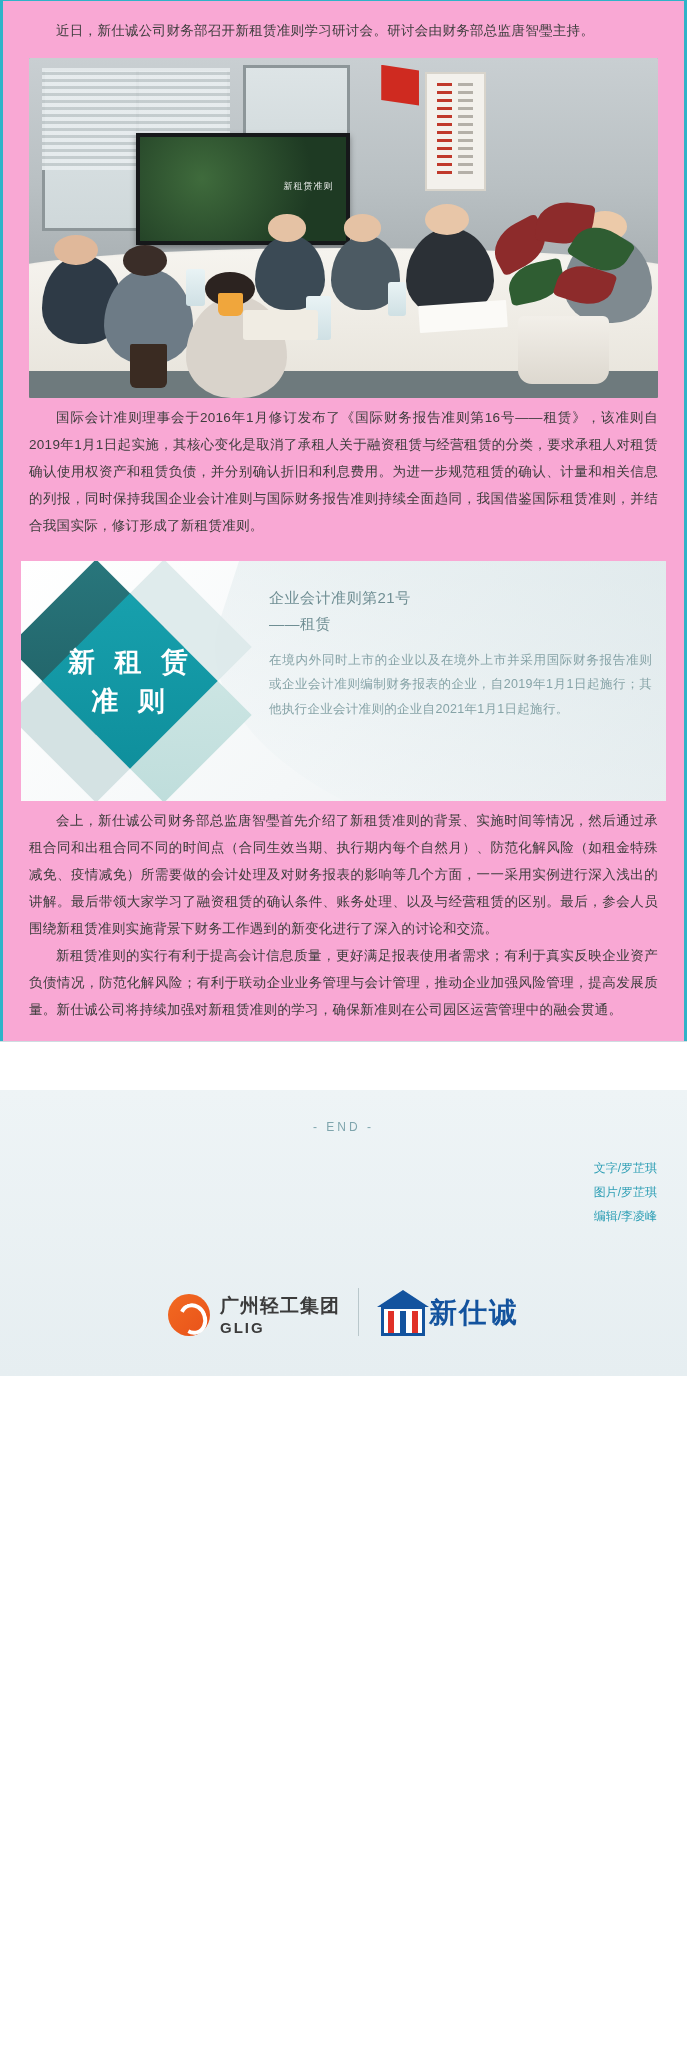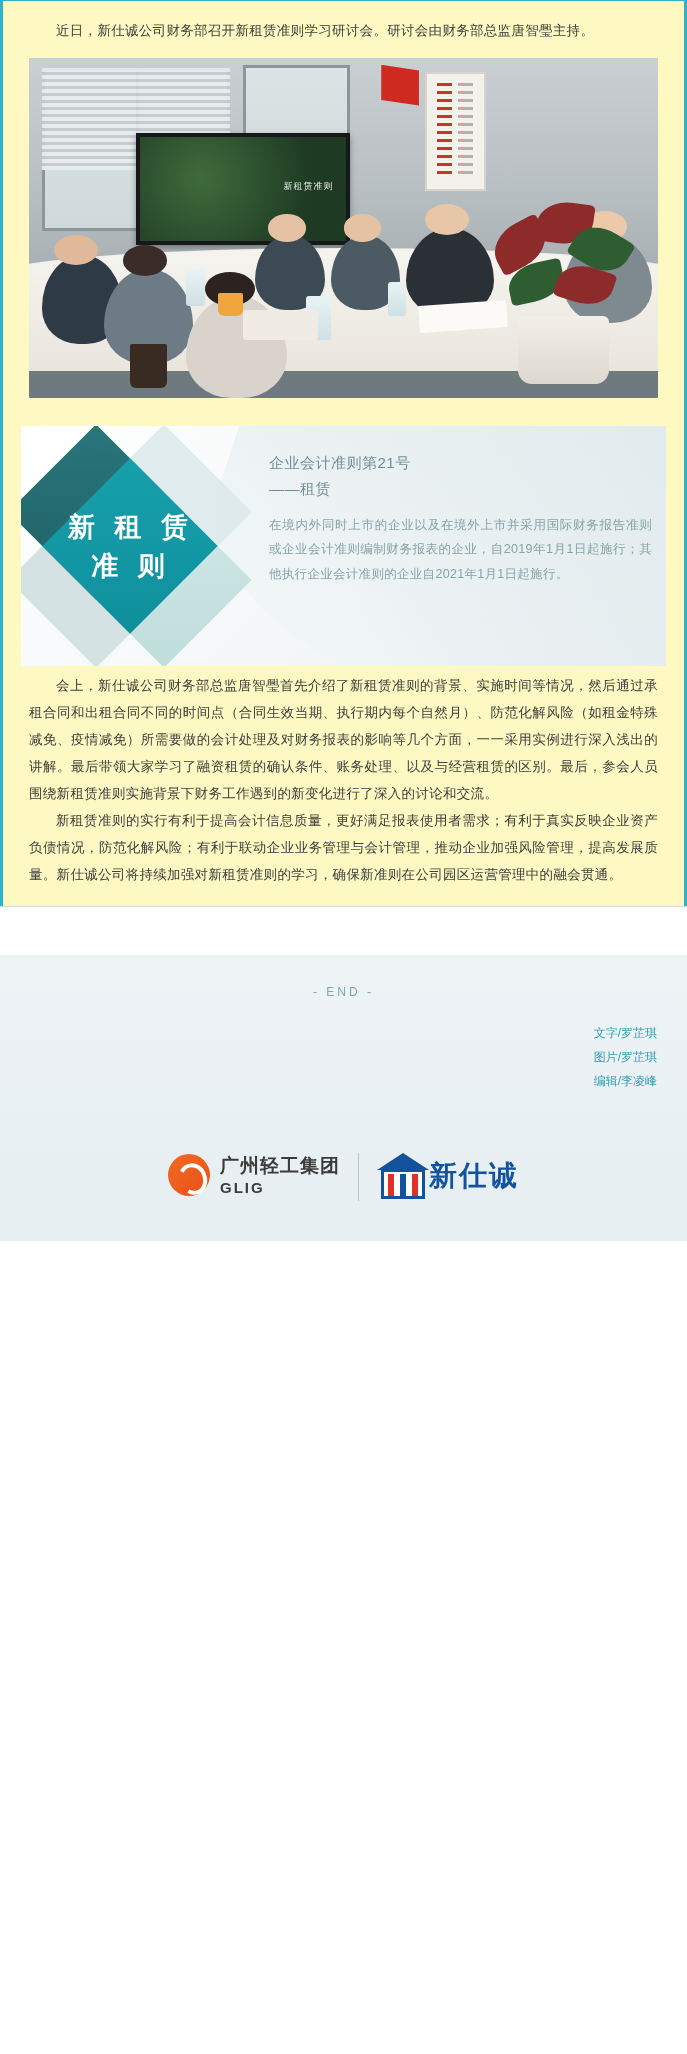--- a/index.html
+++ b/index.html
@@ -12,21 +12,21 @@
     font-family: "Liberation Sans", sans-serif;
   }
   .page {
     width: 687px;
     min-height: 2054px;
     background: #ffffff;
     position: relative;
     box-sizing: border-box;
   }
   .article {
-    background: #fef9c3;
+    background: #f9a8d4;
     border-left: 3px solid #2fb3c8;
     border-right: 3px solid #2fb3c8;
     border-top: 1px solid #2fb3c8;
     padding: 0 0 18px 0;
     box-sizing: border-box;
   }
   .body-text {
     font-size: 13.5px;
     line-height: 2.0;
     color: #3d3d3d;
@@ -197,21 +197,21 @@
   .end-mark {
     text-align:center; color:#7fa5ad; font-size: 12px; letter-spacing: 3px;
     padding: 30px 0 22px 0;
     margin-top: 48px;
   }
   .credits {
     text-align: right; padding-right: 30px; color:#2f9fb5;
     font-size: 12px; line-height: 2.0; margin-left: 12px;
   }
   .logo-row {
-    display:flex; align-items:flex-start; justify-content:center; gap: 18px;
+    display:flex; align-items:flex-end; justify-content:center; gap: 18px;
     padding-top: 60px;
   }
   .logo-left { display:flex; align-items:center; gap: 10px;}
   .logo-mark {
     width: 42px; height: 42px; border-radius: 50%;
     background: linear-gradient(135deg,#f26a21,#e8511a);
     position: relative;
   }
   .logo-mark:after{
     content:""; position:absolute; left:11px; top:9px; width:20px; height:24px;
@@ -303,20 +303,21 @@
           <div class="leaf" style="left:6%;top:16%;width:34%;height:22%;transform:rotate(-28deg);"></div>
           <div class="leaf" style="left:34%;top:4%;width:34%;height:22%;transform:rotate(8deg);"></div>
           <div class="leaf g" style="left:56%;top:18%;width:34%;height:22%;transform:rotate(32deg);"></div>
           <div class="leaf g" style="left:16%;top:36%;width:34%;height:20%;transform:rotate(-12deg);"></div>
           <div class="leaf" style="left:46%;top:38%;width:34%;height:20%;transform:rotate(18deg);"></div>
           <div class="pot"></div>
         </div>
       </div>
     </div>
 
+    <p class="body-text">国际会计准则理事会于2016年1月修订发布了《国际财务报告准则第16号——租赁》，该准则自2019年1月1日起实施，其核心变化是取消了承租人关于融资租赁与经营租赁的分类，要求承租人对租赁确认使用权资产和租赁负债，并分别确认折旧和利息费用。为进一步规范租赁的确认、计量和相关信息的列报，同时保持我国企业会计准则与国际财务报告准则持续全面趋同，我国借鉴国际租赁准则，并结合我国实际，修订形成了新租赁准则。</p>
 
     <div class="banner">
       <div class="swoosh"></div>
       <div class="diamond-wrap">
         <div class="dia pale"></div>
         <div class="dia pale2"></div>
         <div class="dia dark"></div>
         <div class="dia mint"></div>
         <div class="dia teal"></div>
         <div class="dia-text">

